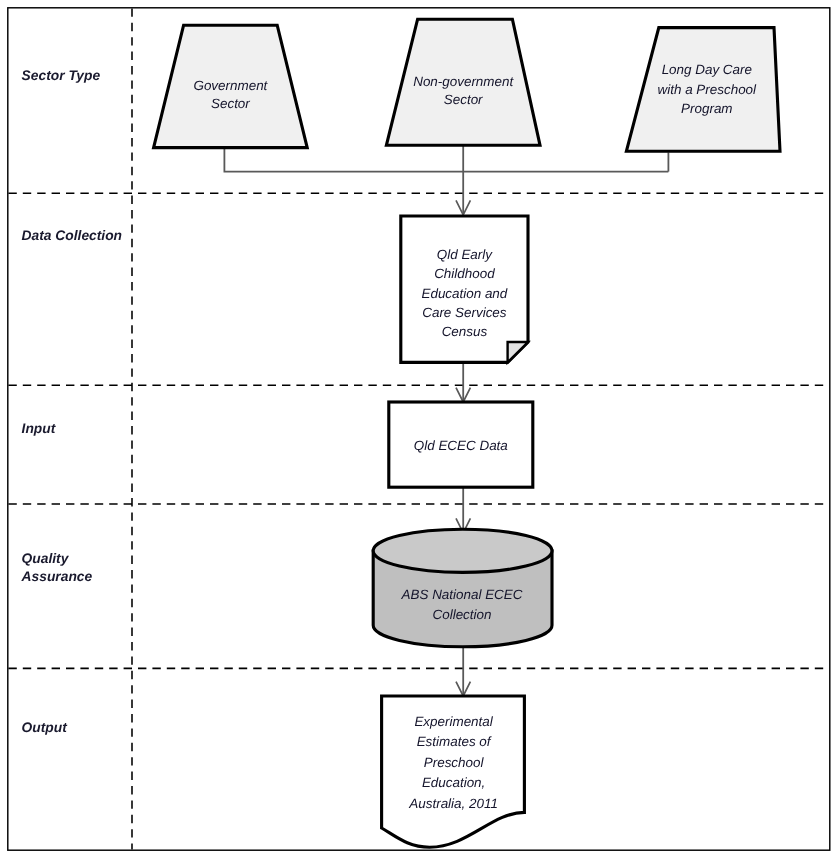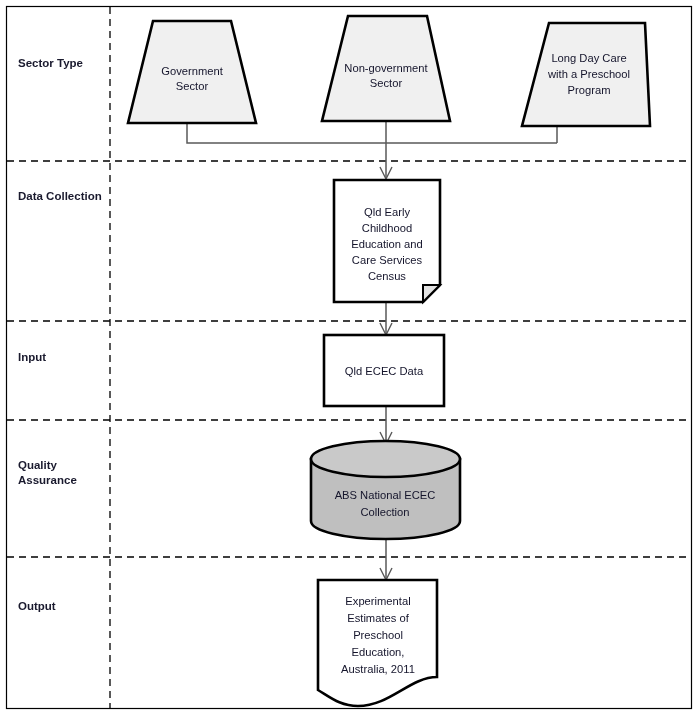--- a/index.html
+++ b/index.html
@@ -11,20 +11,21 @@
   body {
     font-family: "Liberation Sans", sans-serif;
     width: 698px;
     height: 715px;
     overflow: hidden;
   }
   #diagram-root {
     position: relative;
     width: 577px;
     height: 715px;
+    font-style: italic;
   }
   svg#flow-svg {
     display: block;
     width: 698px;
     height: 715px;
   }
   .frame-line {
     fill: none;
     stroke: #000000;
     stroke-width: 1.2;

